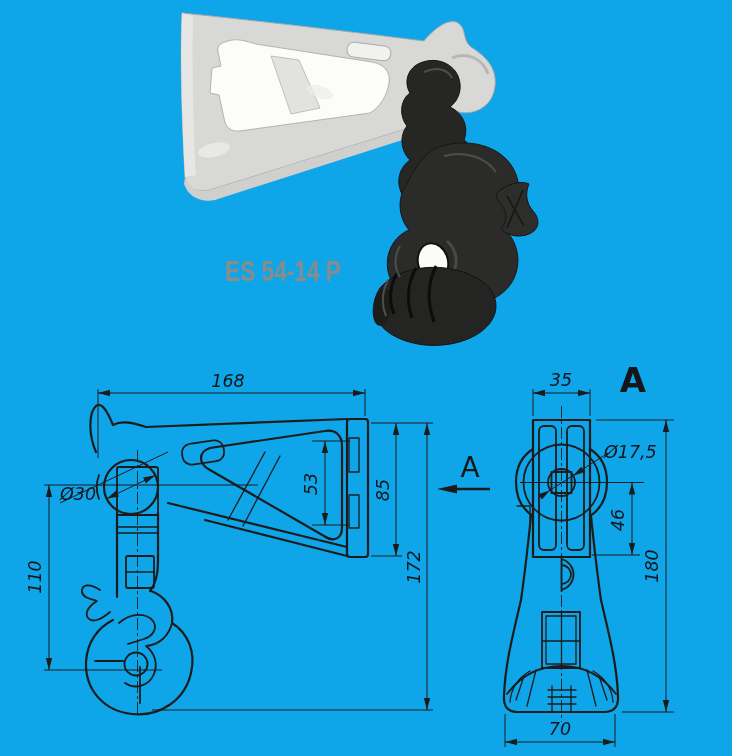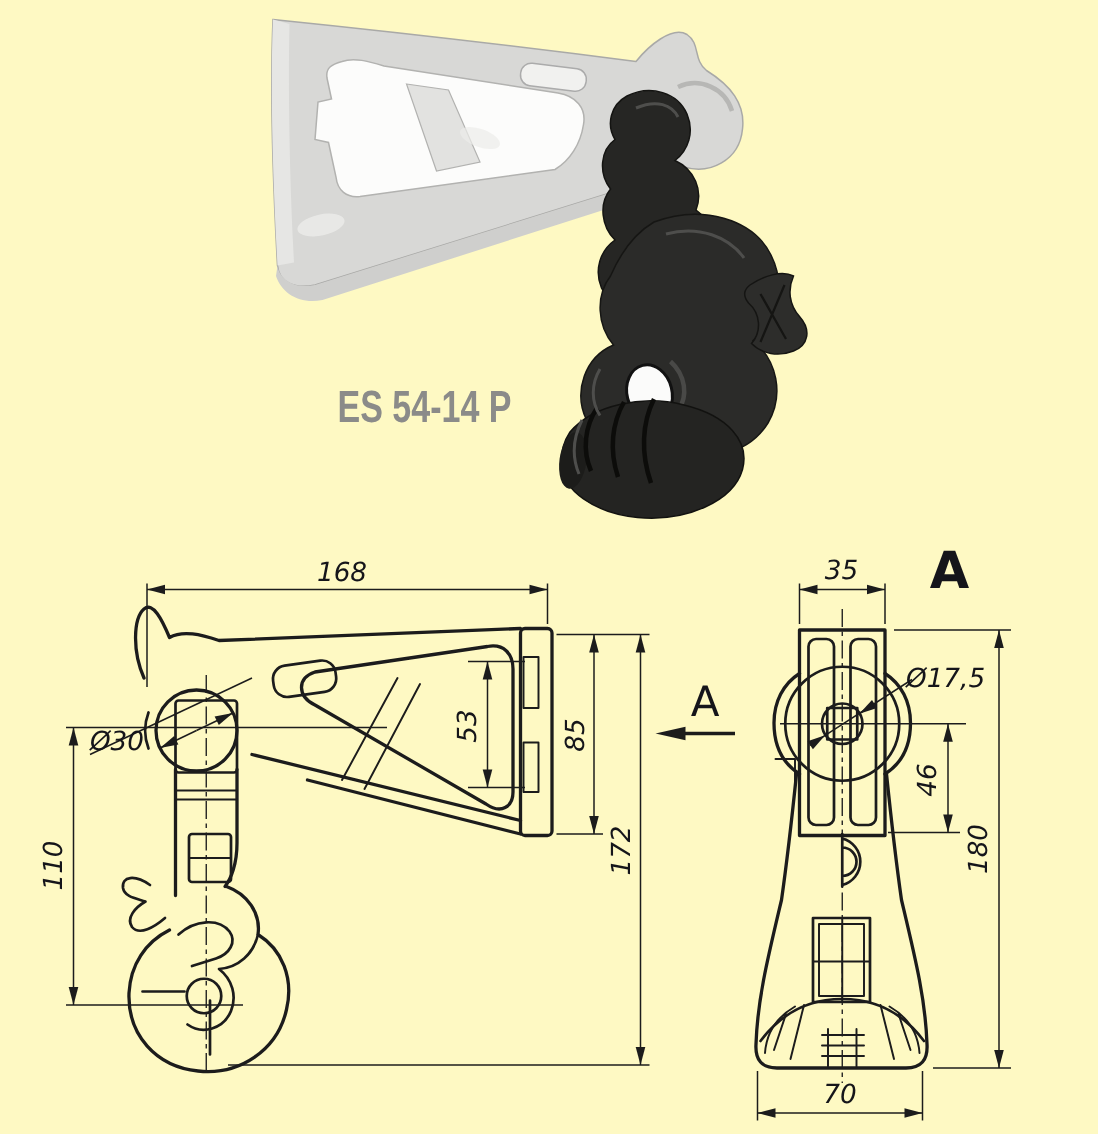--- a/index.html
+++ b/index.html
@@ -1,16 +1,16 @@
 <!DOCTYPE html>
 <html><head>
 <meta charset="utf-8">
 <style>
   html,body{margin:0;padding:0;background:#ffffff;}
-  .canvas-wrap{position:relative;width:732px;height:756px;background:#fef9c3;overflow:hidden;
+  .canvas-wrap{position:relative;width:732px;height:756px;background:#0ea5e9;overflow:hidden;
                font-family:"Liberation Sans",sans-serif;text-decoration:underline;}
   svg{display:block;}
   .ol{fill:none;stroke:#1c1c1c;stroke-width:2.2;stroke-linecap:round;stroke-linejoin:round;}
   .ol2{fill:none;stroke:#1c1c1c;stroke-width:1.8;stroke-linecap:round;stroke-linejoin:round;}
   .ol3{fill:none;stroke:#1c1c1c;stroke-width:1.3;stroke-linecap:round;stroke-linejoin:round;}
   .thin{fill:none;stroke:#1c1c1c;stroke-width:1;}
   .cl{fill:none;stroke:#1c1c1c;stroke-width:0.9;stroke-dasharray:12 3 3 3;}
   .dim{font:italic 17.5px "DejaVu Sans",sans-serif;fill:#15151a;}
   .viewA{font:600 34px "DejaVu Sans",sans-serif;fill:#15151a;}
   .secA{font:500 28px "DejaVu Sans",sans-serif;fill:#15151a;}

